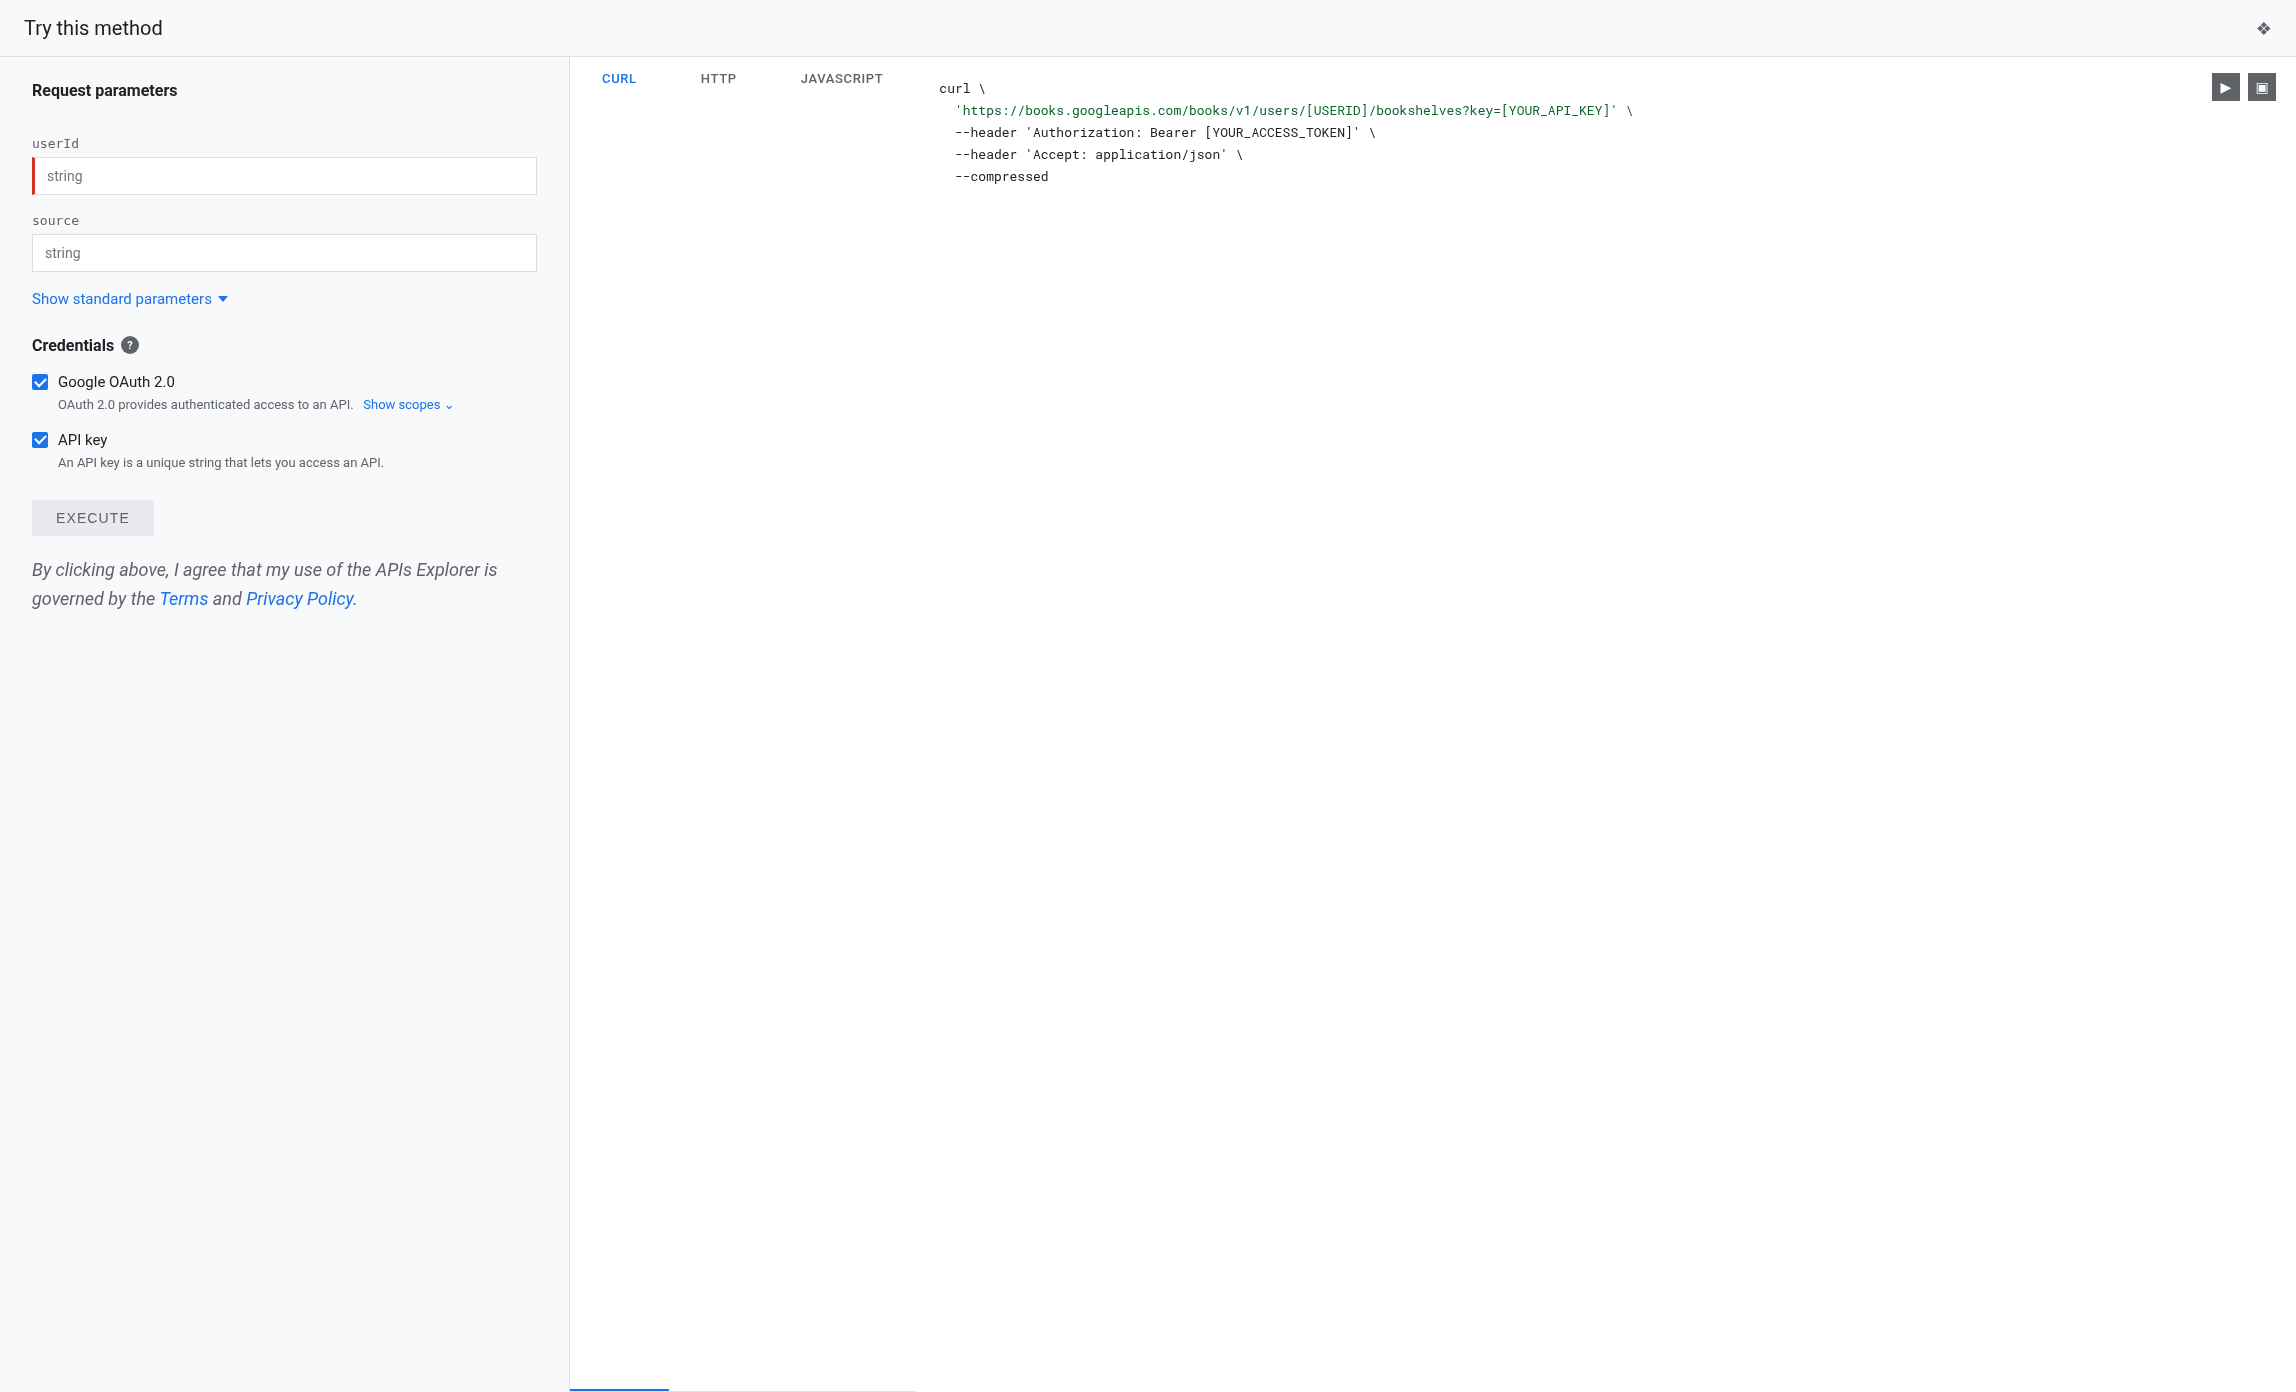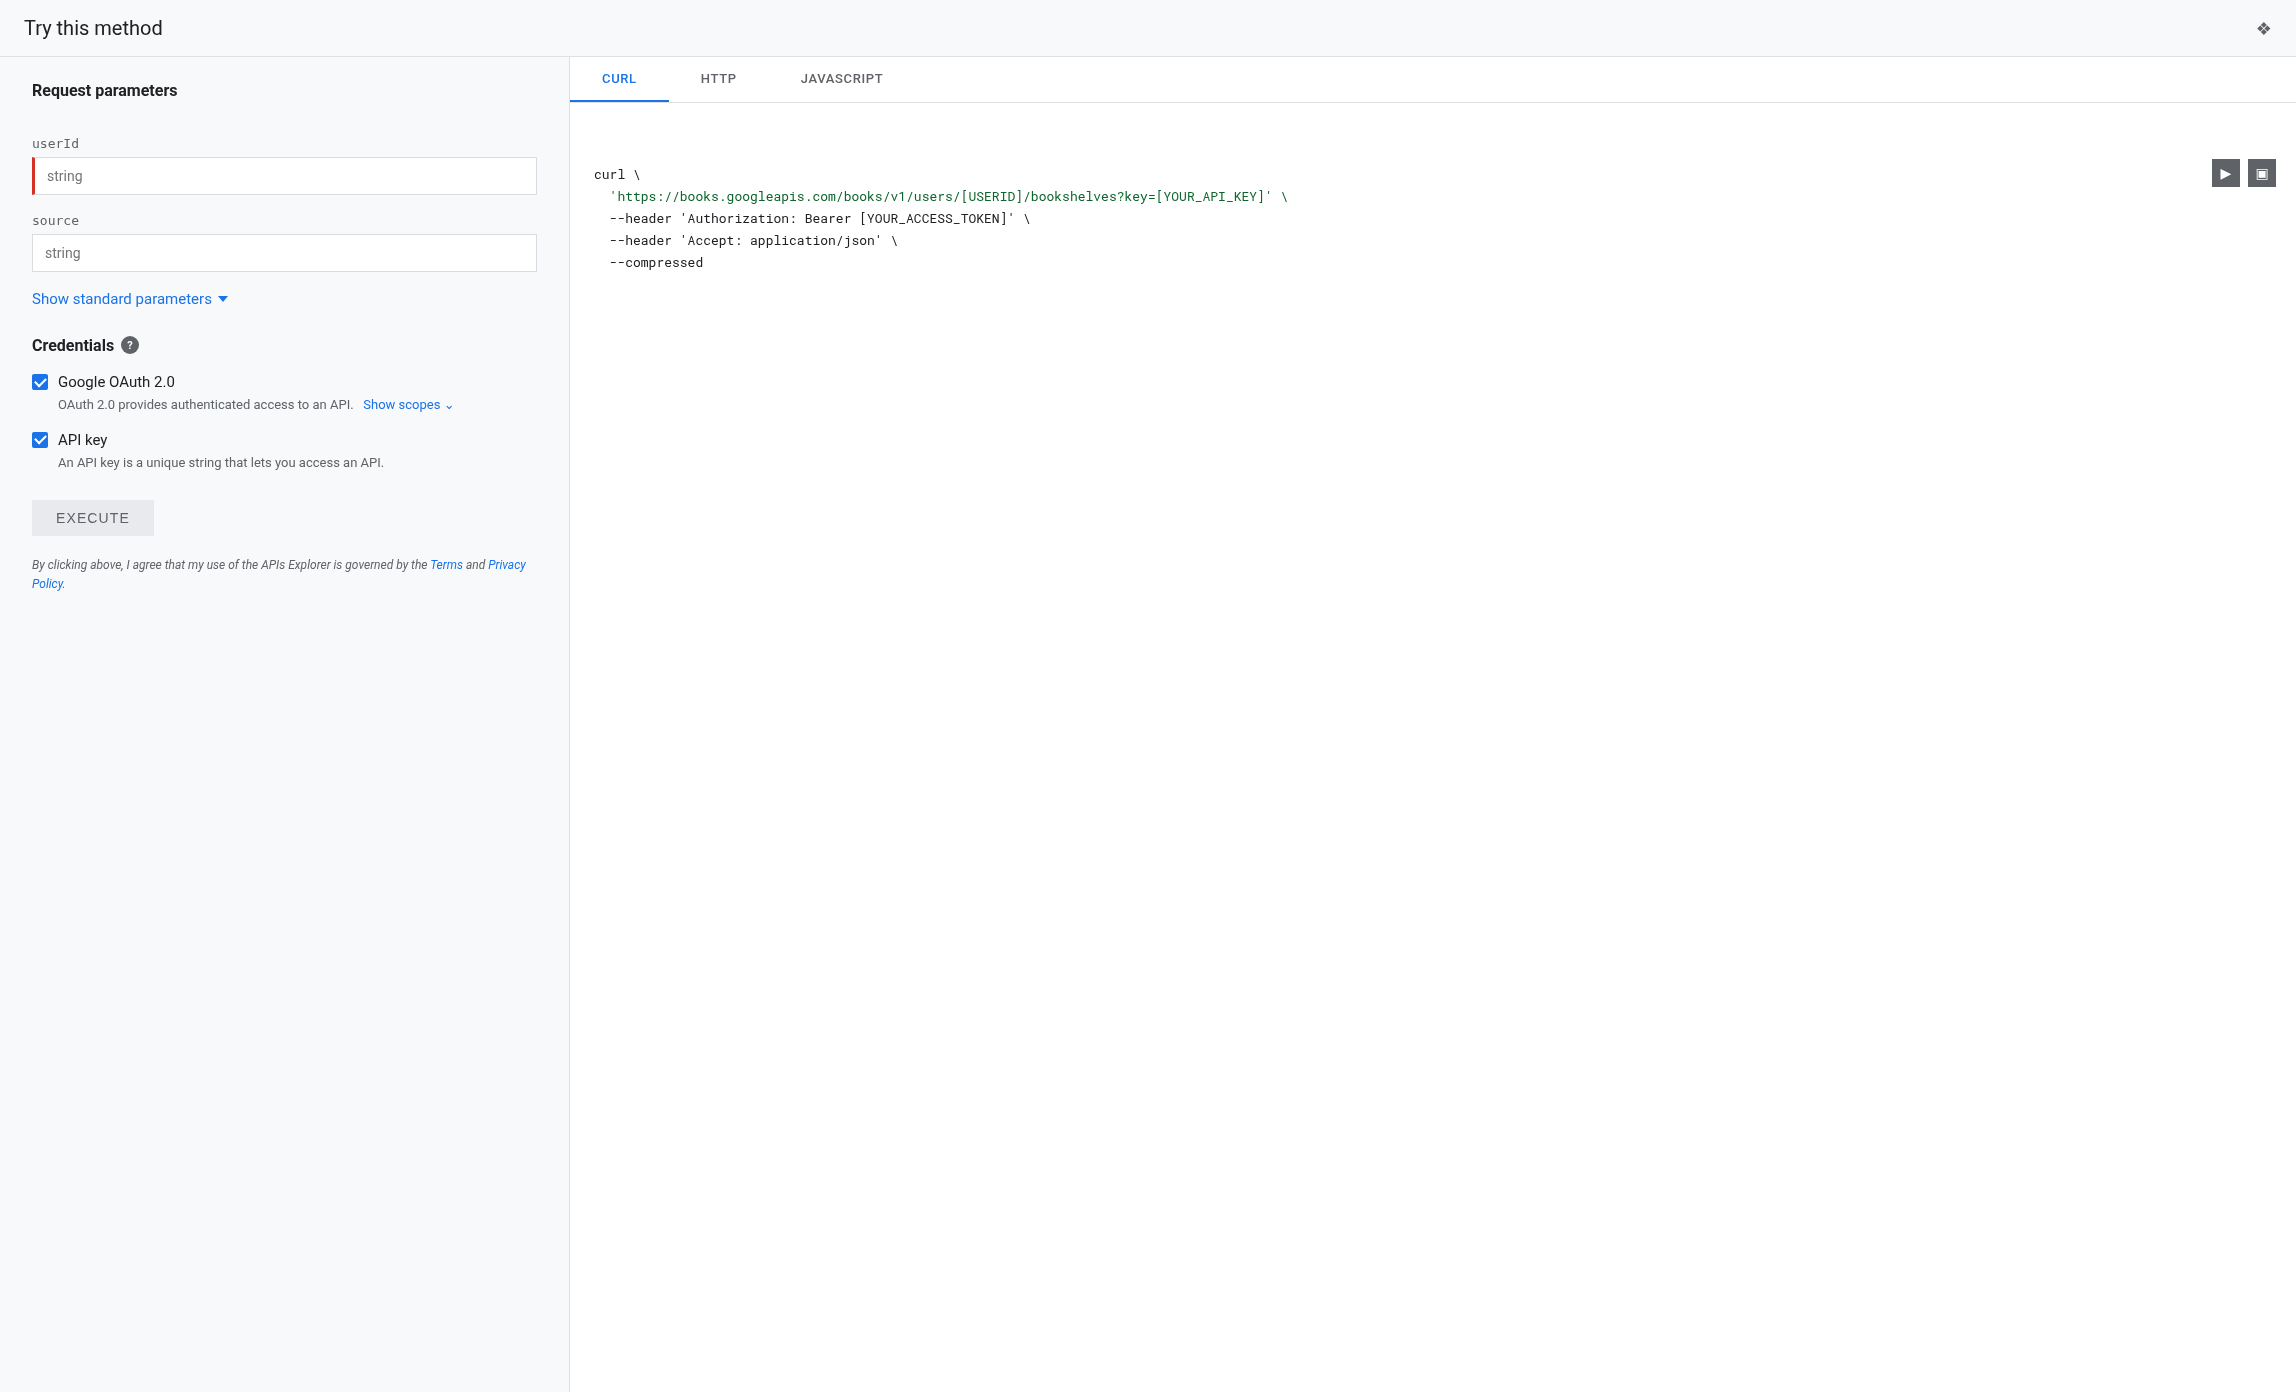--- a/index.html
+++ b/index.html
@@ -180,38 +180,36 @@
       border: none;
       padding: 10px 24px;
       font-size: 14px;
       font-weight: 400;
       letter-spacing: 0.08em;
       cursor: pointer;
       text-transform: uppercase;
       margin-bottom: 20px;
     }
     .disclaimer {
-      font-size: 12px;
+      font-size: 18px;
       color: #5f6368;
       font-style: italic;
       line-height: 1.6;
     }
     .disclaimer a {
       color: #1a73e8;
       text-decoration: none;
     }
 
     
     .right-panel {
       flex: 1;
       display: flex;
-      flex-direction: column;
       background: #fff;
       overflow: hidden;
-      gap: 40px;
     }
     .tabs-bar {
       display: flex;
       border-bottom: 1px solid #e0e0e0;
       background: #fff;
     }
     .tab {
       padding: 14px 32px;
       font-size: 13px;
       font-weight: 500;

